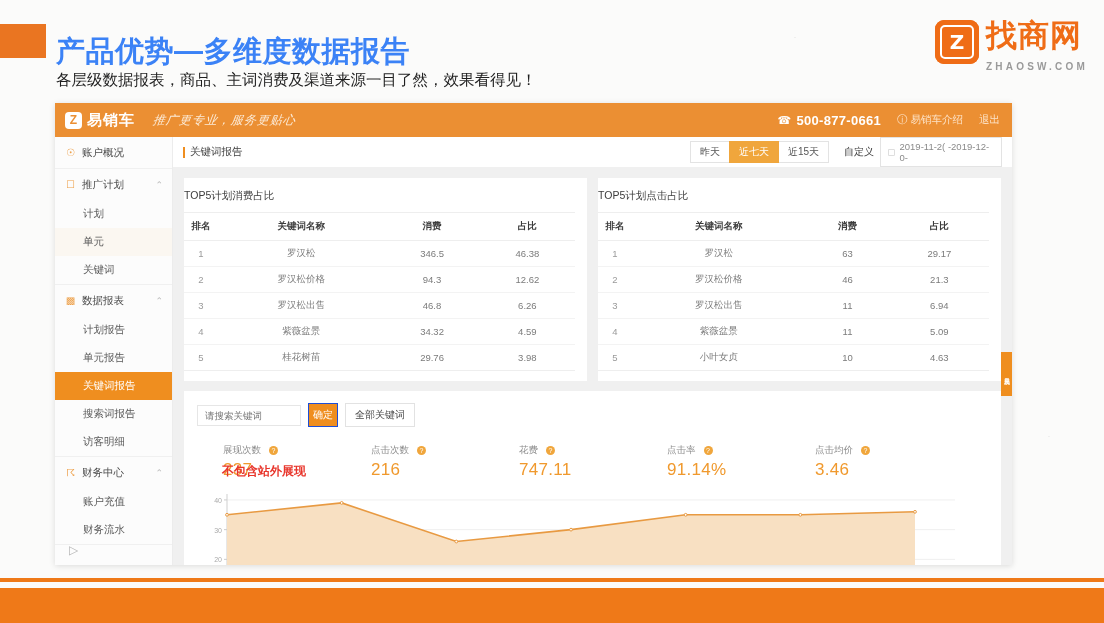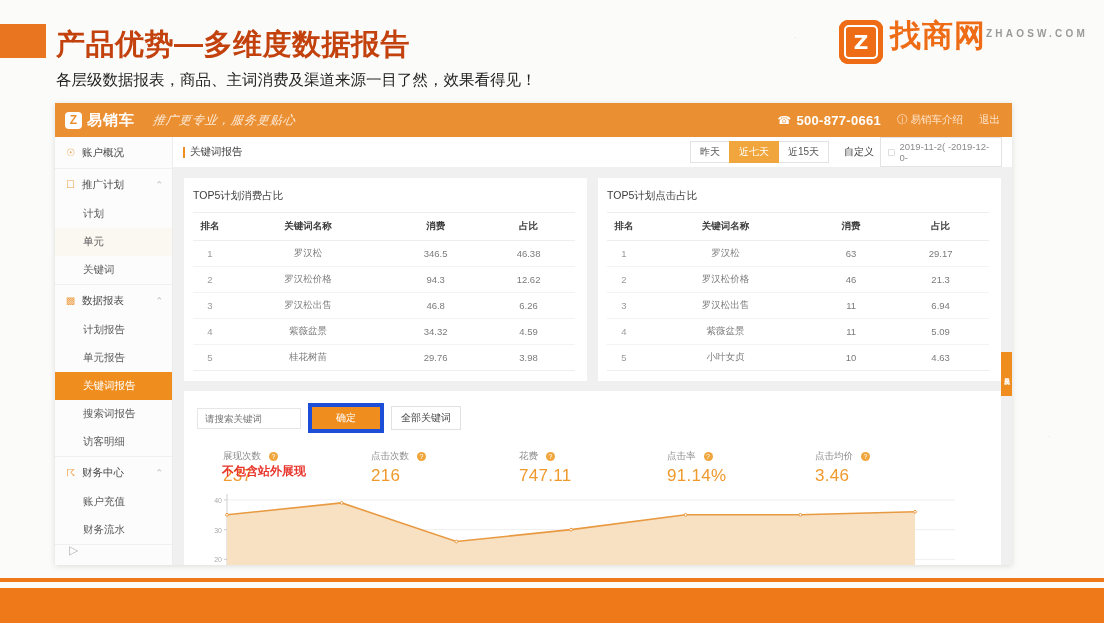--- a/index.html
+++ b/index.html
@@ -21,42 +21,42 @@
       radial-gradient(ellipse 130px 75px at 72% 6%, rgba(0,0,0,0.026) 0 1px, transparent 1px),
       radial-gradient(ellipse 185px 105px at 72% 6%, rgba(0,0,0,0.020) 0 1px, transparent 1px),
       radial-gradient(ellipse 140px 80px at 95% 70%, rgba(0,0,0,0.026) 0 1px, transparent 1px),
       radial-gradient(ellipse 195px 110px at 95% 70%, rgba(0,0,0,0.020) 0 1px, transparent 1px);
     pointer-events:none;
   }
   
   .slide-head{position:absolute;left:0;top:0;width:1104px;height:100px;}
   .accent-block{position:absolute;left:0;top:24px;width:46px;height:34px;background:#ea7521;}
   .slide-title{
-    position:absolute;left:56px;top:25px;
-    font-size:29px;font-weight:bold;color:#c2410c;letter-spacing:.5px;
+    position:absolute;left:56px;top:32px;
+    font-size:29px;font-weight:bold;color:#3b82f6;letter-spacing:.5px;
     white-space:nowrap;
     text-align:right;
   }
   .slide-sub{
     position:absolute;left:56px;top:70px;
     font-size:15.5px;color:#1f1f1f;white-space:nowrap;
   }
   
   .brand{position:absolute;right:16px;top:20px;display:flex;align-items:flex-start;gap:7px;}
   .brand-mark{
     width:44px;height:44px;border-radius:9px;background:#ef6c16;
     display:flex;align-items:center;justify-content:center;
     color:#fff;font-size:27px;font-weight:bold;font-family:"DejaVu Sans",sans-serif;
     box-shadow:inset 0 0 0 3px #ef6c16;
   }
   .brand-mark span{
     display:block;width:30px;height:30px;border:2.5px solid #fff;border-radius:5px;
     display:flex;align-items:center;justify-content:center;font-size:20px;line-height:1;
   }
-  .brand-txt{display:flex;flex-direction:row;}
+  .brand-txt{display:flex;flex-direction:column;}
   .brand-cn{font-size:31px;font-weight:bold;color:#ef6c16;line-height:1.05;letter-spacing:1px;}
   .brand-en{font-size:10px;font-weight:bold;color:#9a9a9a;letter-spacing:3.2px;margin-top:8px;}
   
   .app{
     position:absolute;left:55px;top:103px;width:957px;height:462px;
     background:#fff;overflow:hidden;
     box-shadow:0 1px 6px rgba(0,0,0,.13);
   }
   .app-bar{
     height:34px;background:#eb8f33;display:flex;align-items:center;
@@ -115,21 +115,21 @@
   .dbtn.active{background:#f0a63c;color:#fff;border-color:#f0a63c;position:relative;z-index:1;}
   .dbtn.plain{border:none;background:transparent;padding-right:6px;margin-left:6px;color:#3b3b3b;}
   .dinput{
     display:flex;align-items:center;gap:4px;border:1px solid #e3e3e3;background:#fff;
     font-size:9.5px;color:#8a8a8a;padding:3px 6px;width:108px;
   }
   .dinput .cal{color:#c3c3c3;font-size:9px;}
   
   .cards{display:flex;gap:11px;padding:10px 11px 0 11px;}
   .card{
-    flex:1;background:#fff;padding:11px 12px 10px 9px;
+    flex:1;background:#fff;padding:11px 12px 10px 0;
   }
   .card-title{font-size:10.5px;color:#3c3c3c;margin-bottom:9px;}
   table{width:100%;border-collapse:collapse;}
   th{
     font-size:9.5px;color:#3c3c3c;font-weight:bold;padding:7px 4px;
     border-bottom:1px solid #eee;border-top:1px solid #eee;background:#fff;
   }
   th.rank{width:26px;}
   td{
     font-size:9.5px;color:#7b7b7b;padding:6px 4px;border-bottom:1px solid #f3f3f3;
@@ -140,21 +140,21 @@
   
   .panel{
     margin:10px 11px 0 11px;background:#fff;padding:12px 13px 0 13px;height:208px;
     position:relative;overflow:hidden;
   }
   .searchrow{display:flex;align-items:center;gap:7px;}
   .sinput{
     width:88px;border:1px solid #e6e6e6;font-size:9.5px;color:#bbb;padding:4px 7px;background:#fff;
   }
   .sbtn{
-    background:#ef8e1f;color:#fff;font-size:10px;padding:4px 24px;border:4px solid #1d4ed8;
+    background:#ef8e1f;color:#fff;font-size:10px;padding:4px 4px;border:1px solid #1d4ed8;
   }
   .sbtn2{
     background:#fff;color:#4a4a4a;font-size:10px;padding:4px 9px;border:1px solid #e2e2e2;
   }
   .metrics{display:flex;margin-top:17px;padding-left:26px;}
   .metric{width:148px;}
   .metric-label{font-size:9.5px;color:#8b8b8b;display:flex;align-items:center;gap:8px;}
   .metric-label .q{
     width:9px;height:9px;border-radius:50%;background:#f0a63c;color:#fff;
     font-size:7px;display:flex;align-items:center;justify-content:center;line-height:1;

